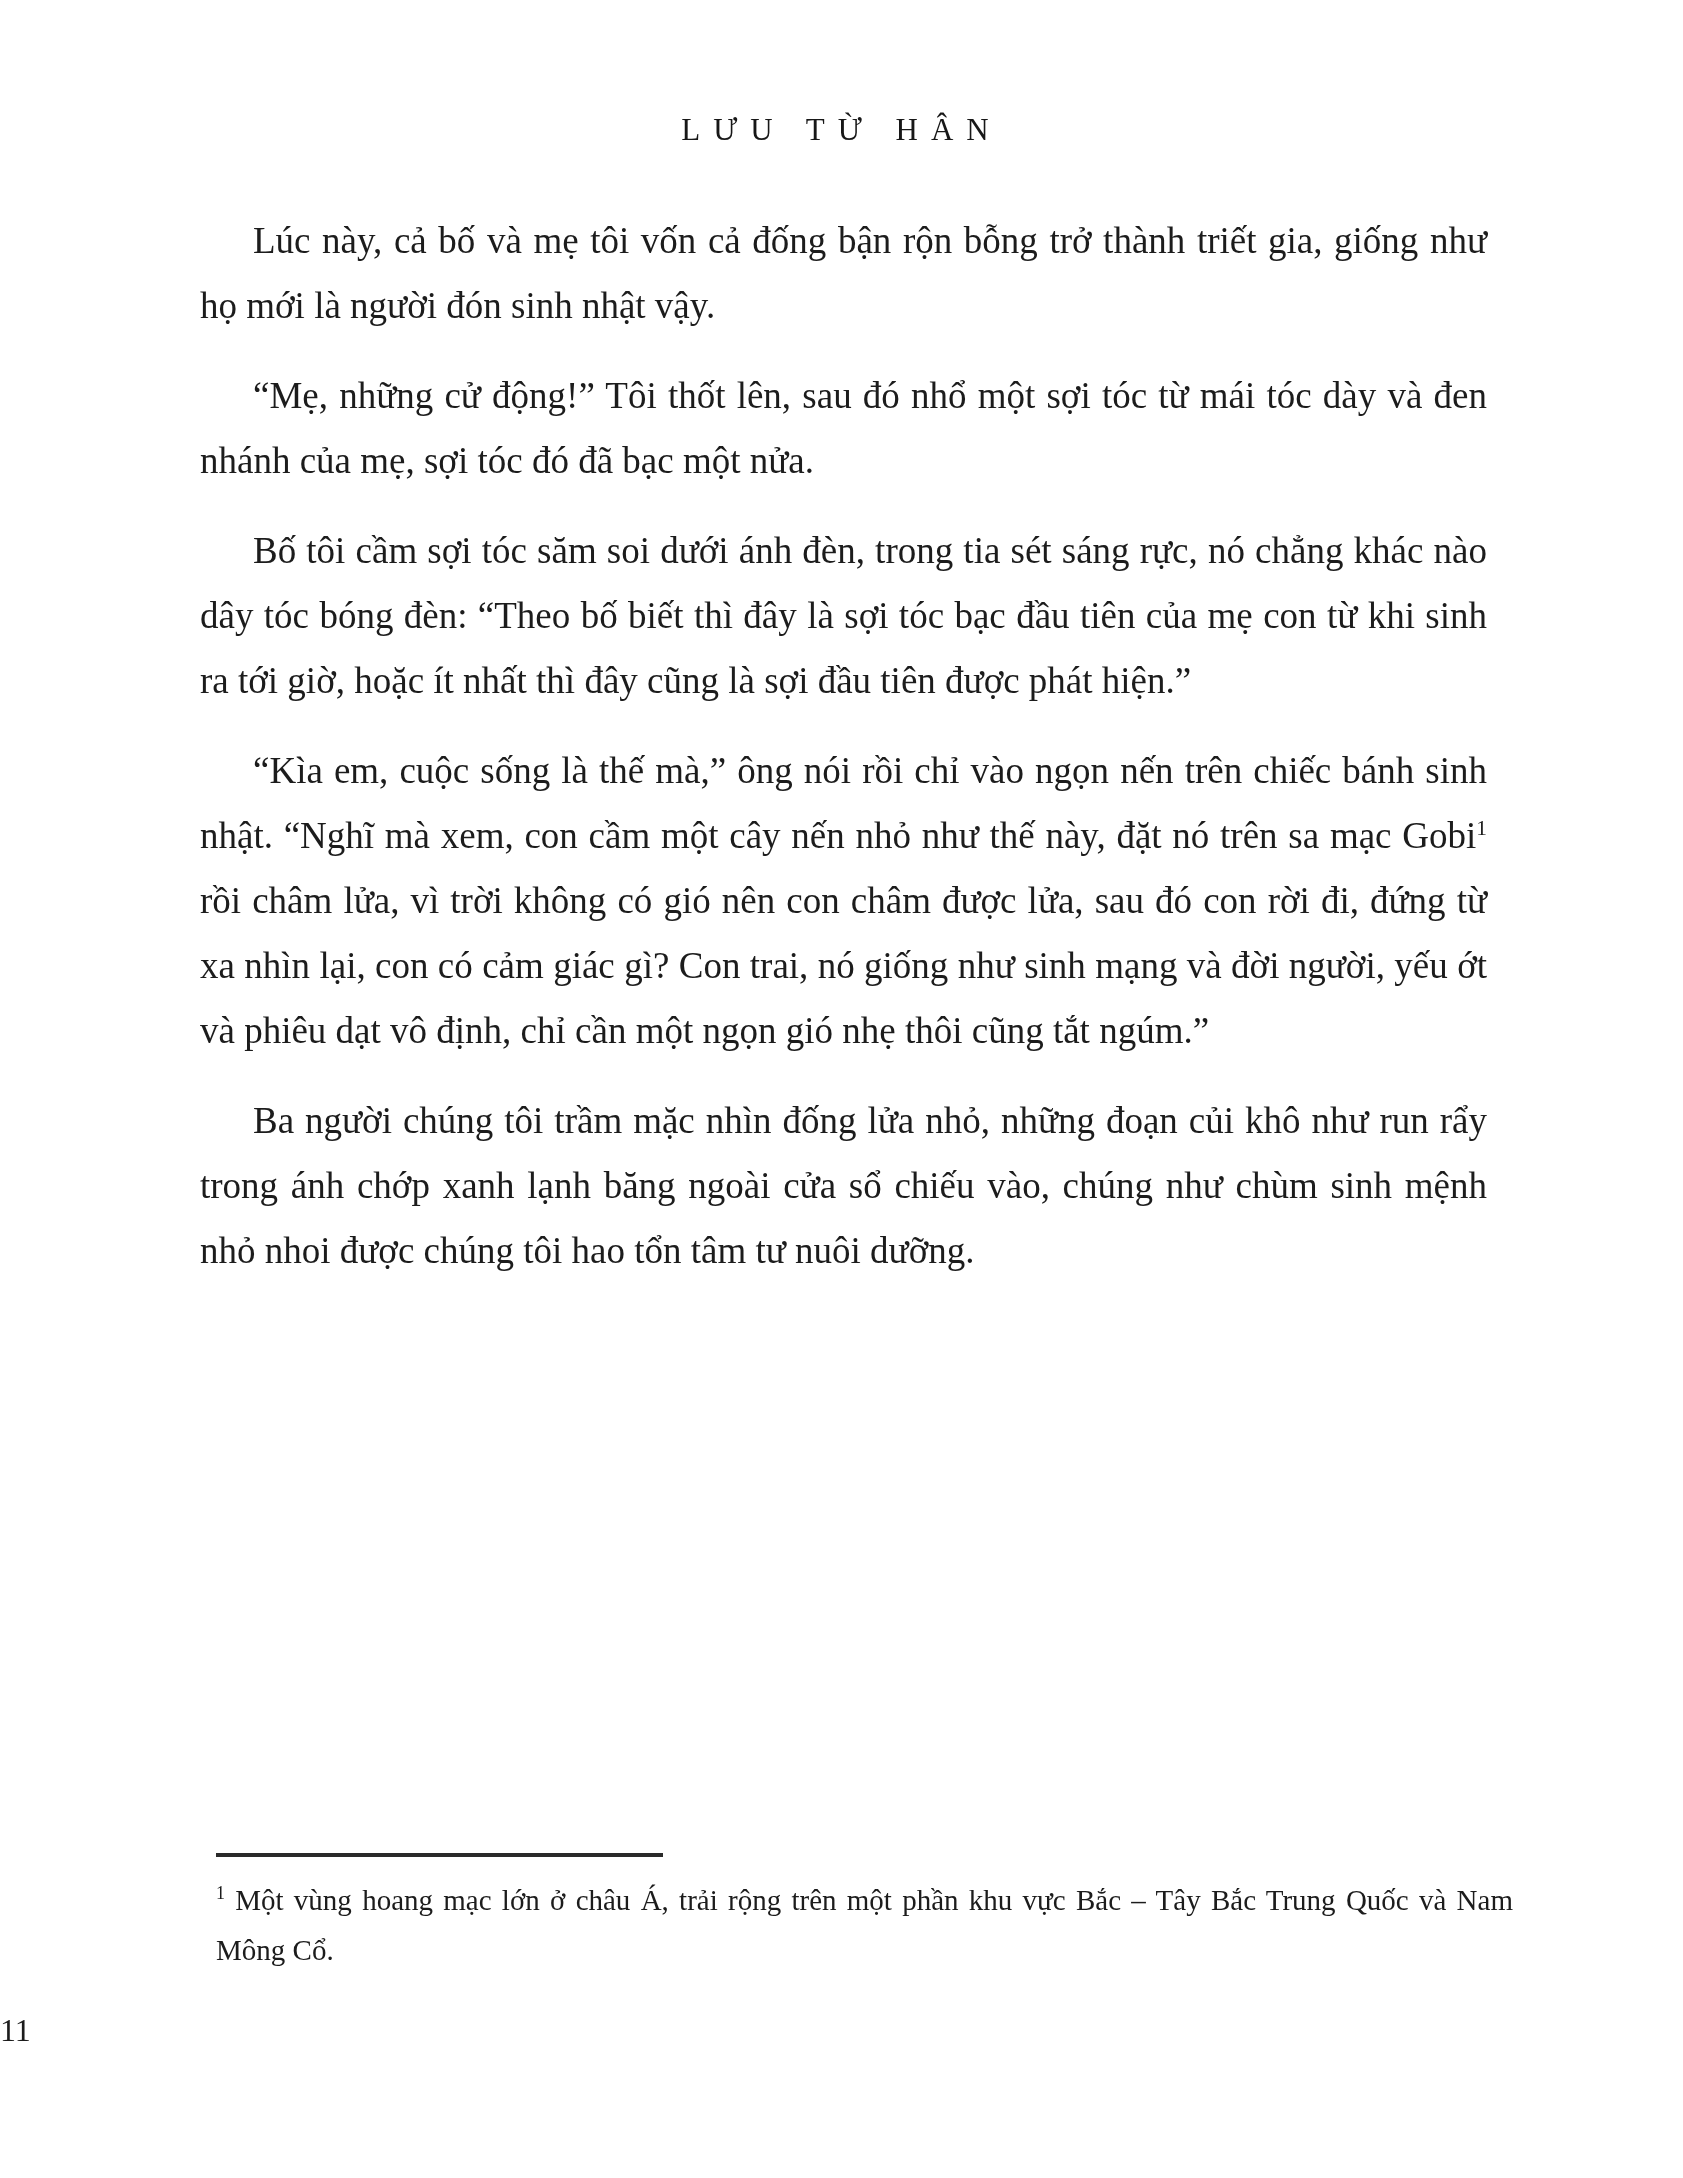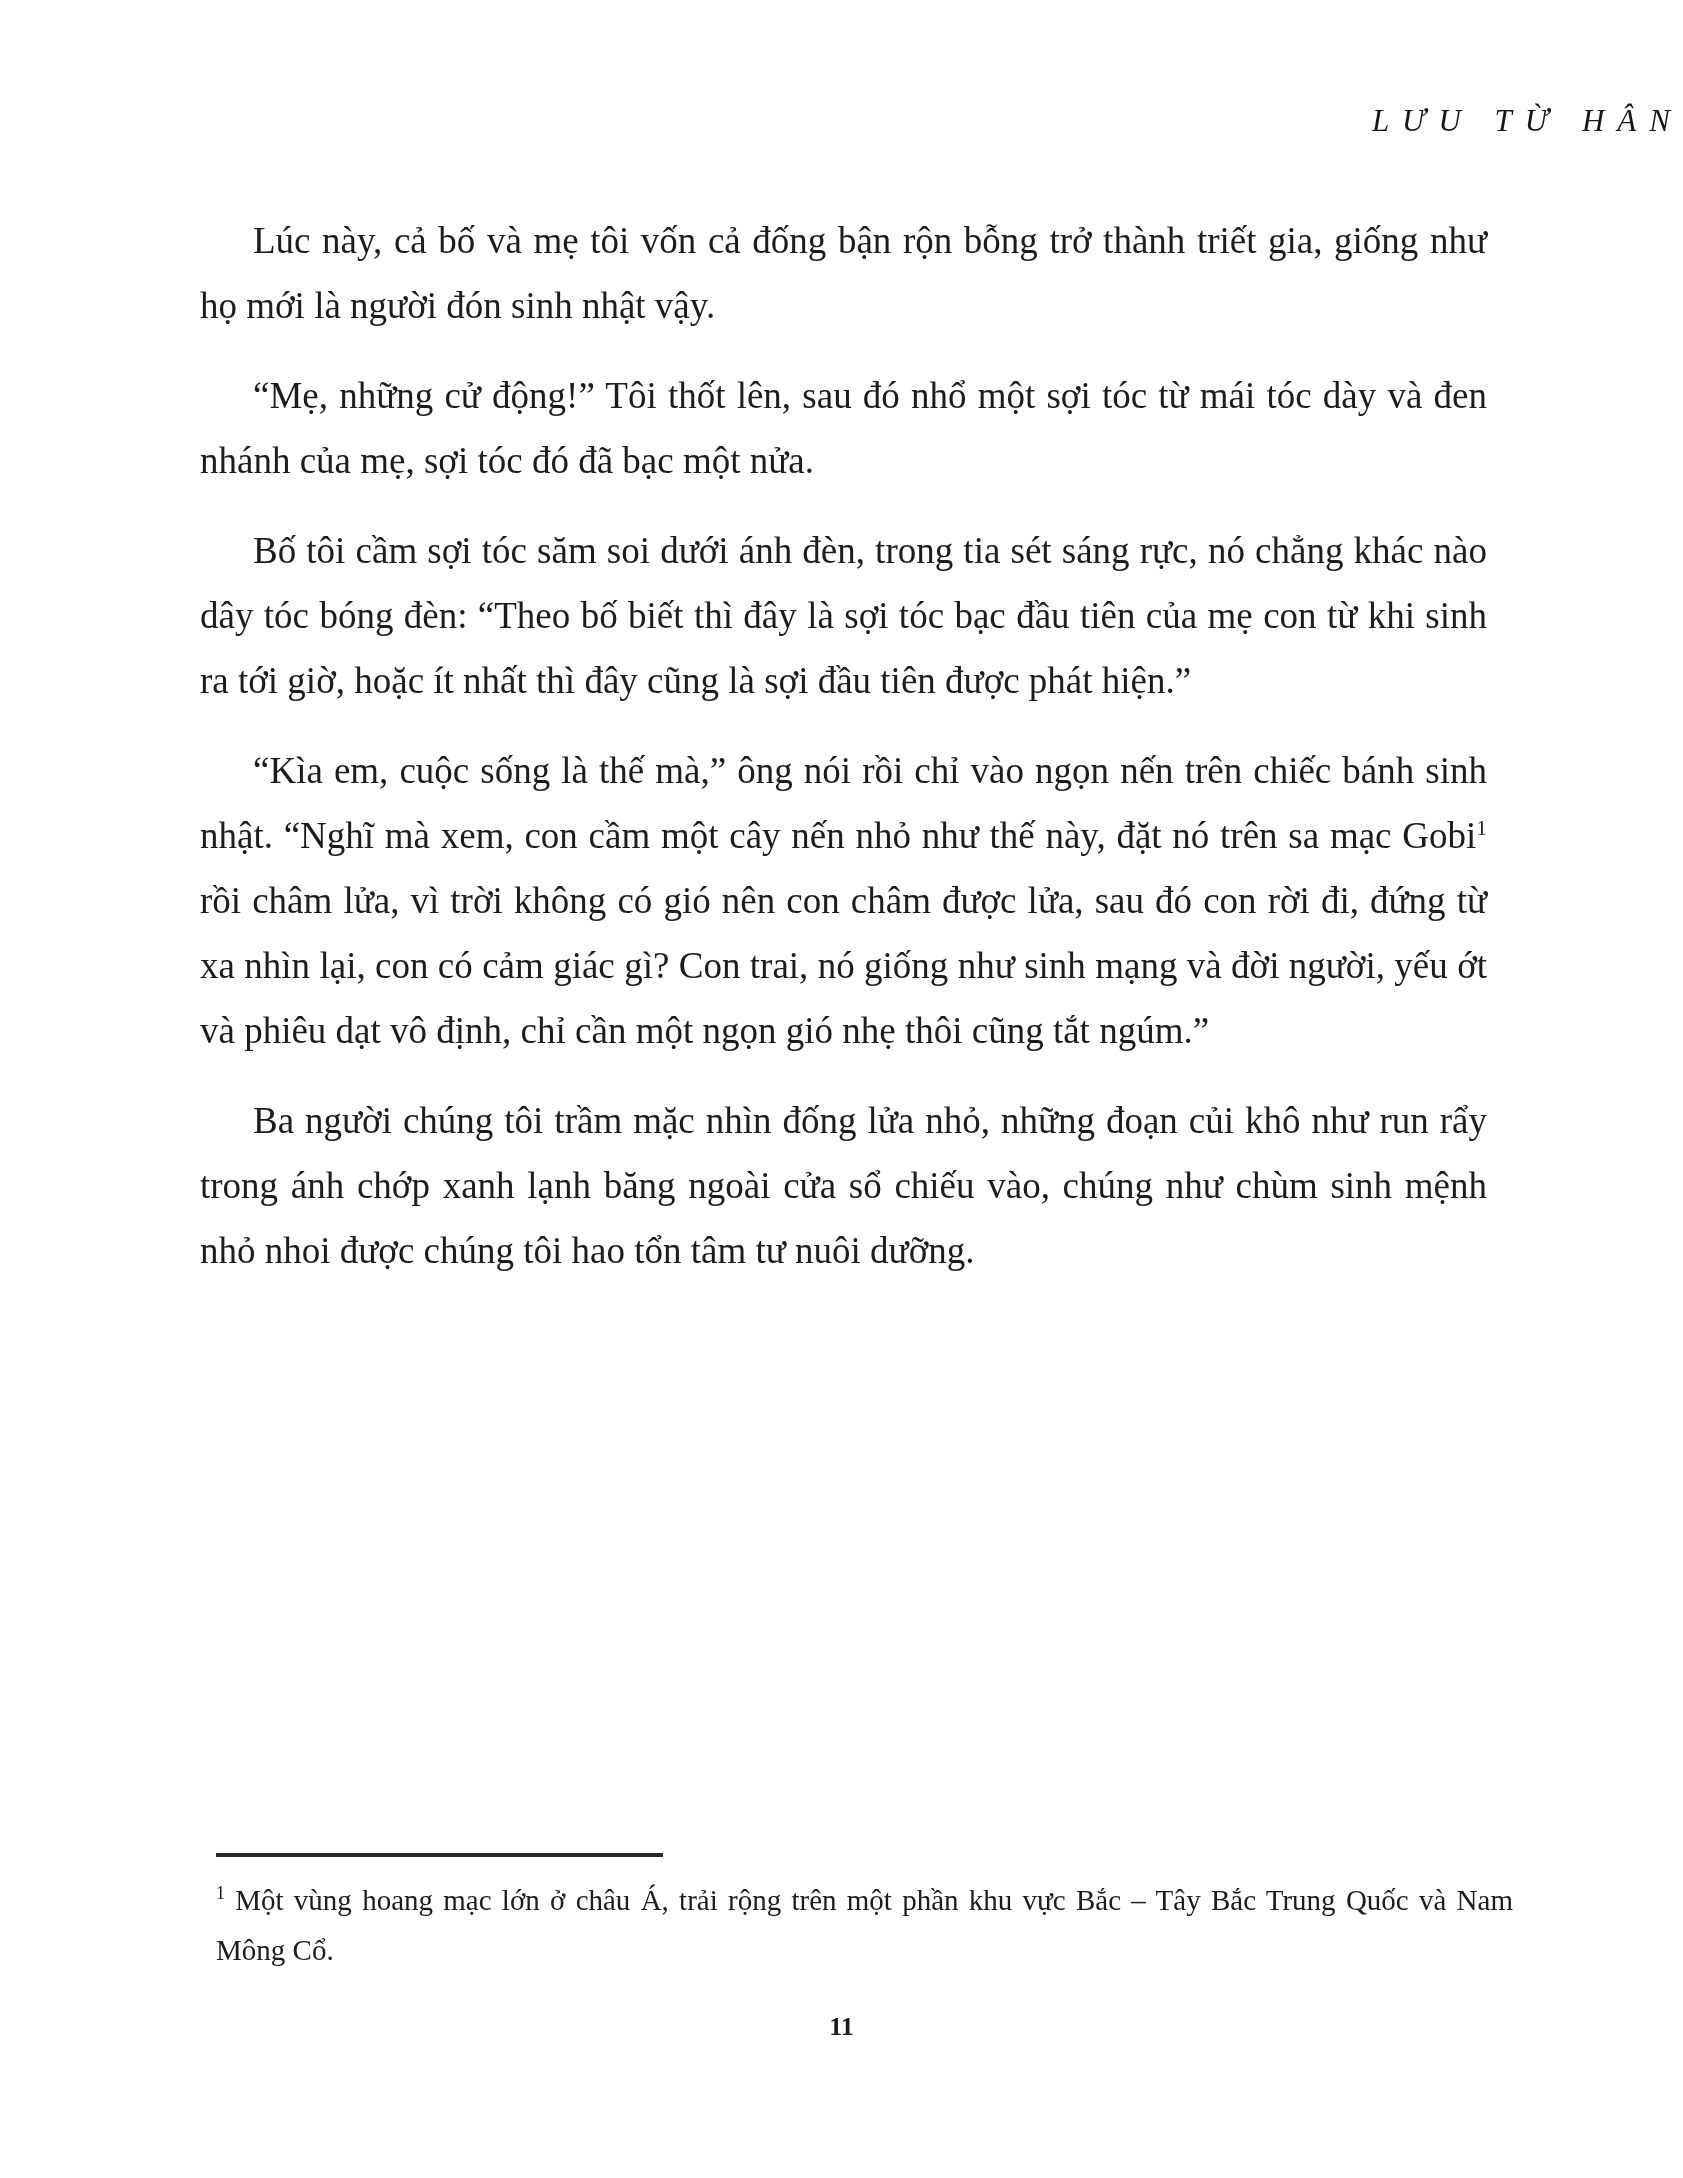--- a/index.html
+++ b/index.html
@@ -11,30 +11,29 @@
     position: relative;
     width: 1683px;
     height: 2178px;
     background: #ffffff;
     color: #1c1c1c;
     font-family: "Liberation Serif", "DejaVu Serif", serif;
     overflow: hidden;
   }
   .running-header {
     position: absolute;
-    top: 103px;
+    top: 112px;
     left: 0;
     width: 100%;
-    text-align: right;
+    text-align: center;
     font-size: 31px;
     letter-spacing: 13px;
     font-weight: 400;
     color: #171717;
     text-transform: uppercase;
-    font-style: italic;
   }
   .body-text {
     position: absolute;
     top: 208px;
     left: 200px;
     width: 1287px;
     font-size: 37px;
     line-height: 65px;
     text-align: justify;
     color: #1c1c1c;
@@ -72,24 +71,23 @@
   .footnote-text sup {
     font-size: 62%;
     line-height: 0;
     vertical-align: super;
   }
   .page-number {
     position: absolute;
     top: 2012px;
     left: 0;
     width: 100%;
-    text-align: center;
-    font-size: 26px;
+    text-align: left;
+    font-size: 32px;
     color: #1c1c1c;
-    font-weight: bold;
   }
 </style>
 </head>
 <body>
 
 <div class="page">
 
   <div class="running-header">LƯU TỪ HÂN</div>
 
   <div class="body-text">

